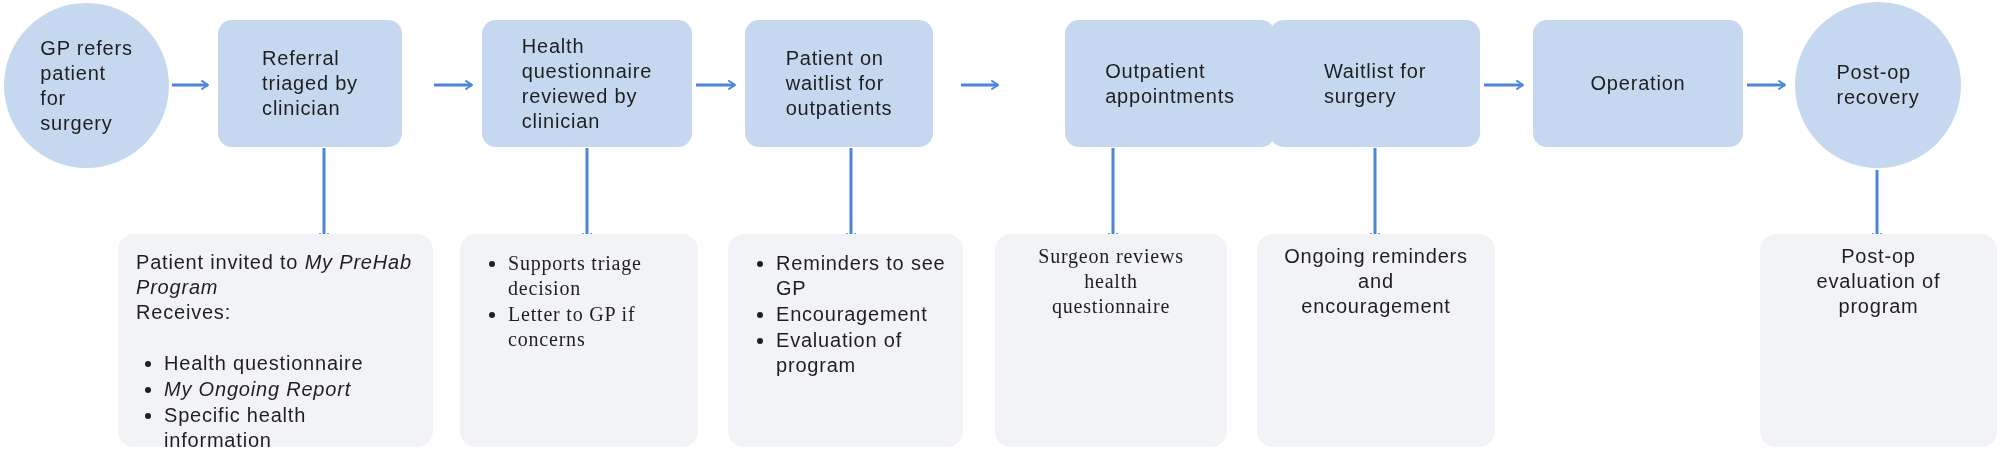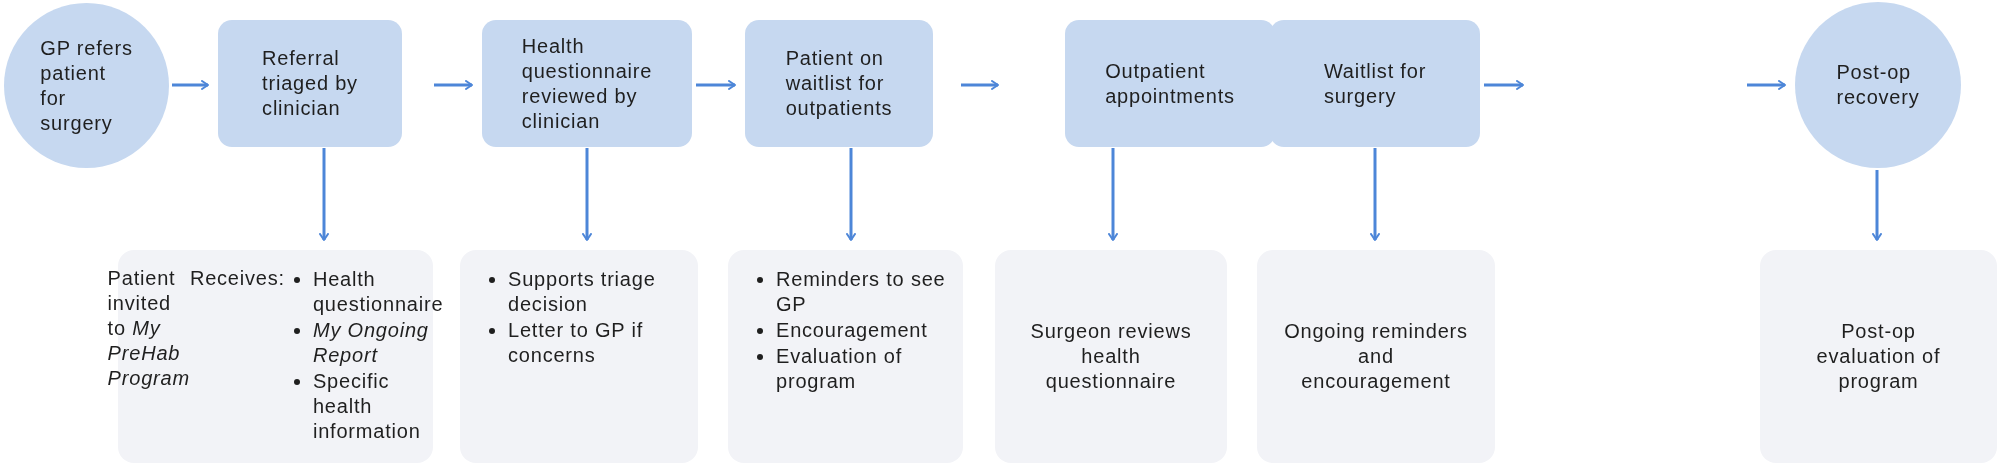--- a/index.html
+++ b/index.html
@@ -25,24 +25,24 @@
   .node{
     position:absolute;top:20px;height:127px;
     background:var(--node-fill);
     border-radius:14px;
     display:flex;align-items:center;justify-content:center;
     white-space:pre-line;
     font-size:20px;line-height:25px;letter-spacing:0.8px;
   }
   .node.circle{border-radius:50%;}
   .detail{
-    position:absolute;top:250px;height:213px;
+    position:absolute;top:234px;height:213px;
     background:var(--detail-fill);
     border-radius:16px;
-    display:flex;flex-direction:row;justify-content:center;
+    display:flex;flex-direction:column;justify-content:space-between;
     font-size:20px;line-height:25px;letter-spacing:0.8px;
   }
   .detail.left{align-items:flex-start;text-align:left;padding:16px 18px;}
   .detail.centered{align-items:center;text-align:center;white-space:pre-line;padding:10px 14px;}
   .detail ul{margin:0;padding-left:28px;list-style:disc;}
   .detail li{margin:1px 0;}
   .intro{margin-bottom:0;}
   .receives-line{margin-bottom:25px;}
   .italic{font-style:italic;}
 </style>
@@ -90,50 +90,51 @@
   <div class="node" style="left:745px;width:188px;">Patient on
 waitlist for
 outpatients</div>
 
   <div class="node" style="left:1065px;width:210px;">Outpatient
 appointments</div>
 
   <div class="node" style="left:1270px;width:210px;">Waitlist for
 surgery</div>
 
+  <div class="node" style="left:1533px;width:210px;">Operation</div>
 
   <div class="node circle" style="left:1795px;top:2px;width:166px;height:166px;">Post-op
 recovery</div>
 
   <div class="detail left" style="left:118px;width:315px;">
     <div class="intro"><span>Patient invited to </span><span class="italic">My PreHab Program</span></div>
     <div class="receives-line">Receives:</div>
     <ul>
       <li><span>Health questionnaire</span></li>
       <li><span class="italic">My Ongoing Report</span></li>
       <li><span>Specific health information</span></li>
     </ul>
   </div>
 
-  <div class="detail left" style="left:460px;width:238px;padding-left:20px;padding-right:16px;">
+  <div class="detail left" style="left:460px;width:238px;padding-left:20px;padding-right:16px;font-family:Liberation Serif, serif;">
     <ul>
       <li>Supports triage decision</li>
       <li>Letter to GP if concerns</li>
     </ul>
   </div>
 
   <div class="detail left" style="left:728px;width:235px;padding-left:20px;padding-right:14px;">
     <ul>
       <li>Reminders to see GP</li>
       <li>Encouragement</li>
       <li>Evaluation of program</li>
     </ul>
   </div>
 
-  <div class="detail centered" style="left:995px;width:232px;">Surgeon reviews
+  <div class="detail centered" style="left:995px;width:232px;font-family:Liberation Serif, serif;">Surgeon reviews
 health
 questionnaire</div>
 
   <div class="detail centered" style="left:1257px;width:238px;">Ongoing reminders
 and
 encouragement</div>
 
   <div class="detail centered" style="left:1760px;width:237px;">Post-op
 evaluation of
 program</div>

